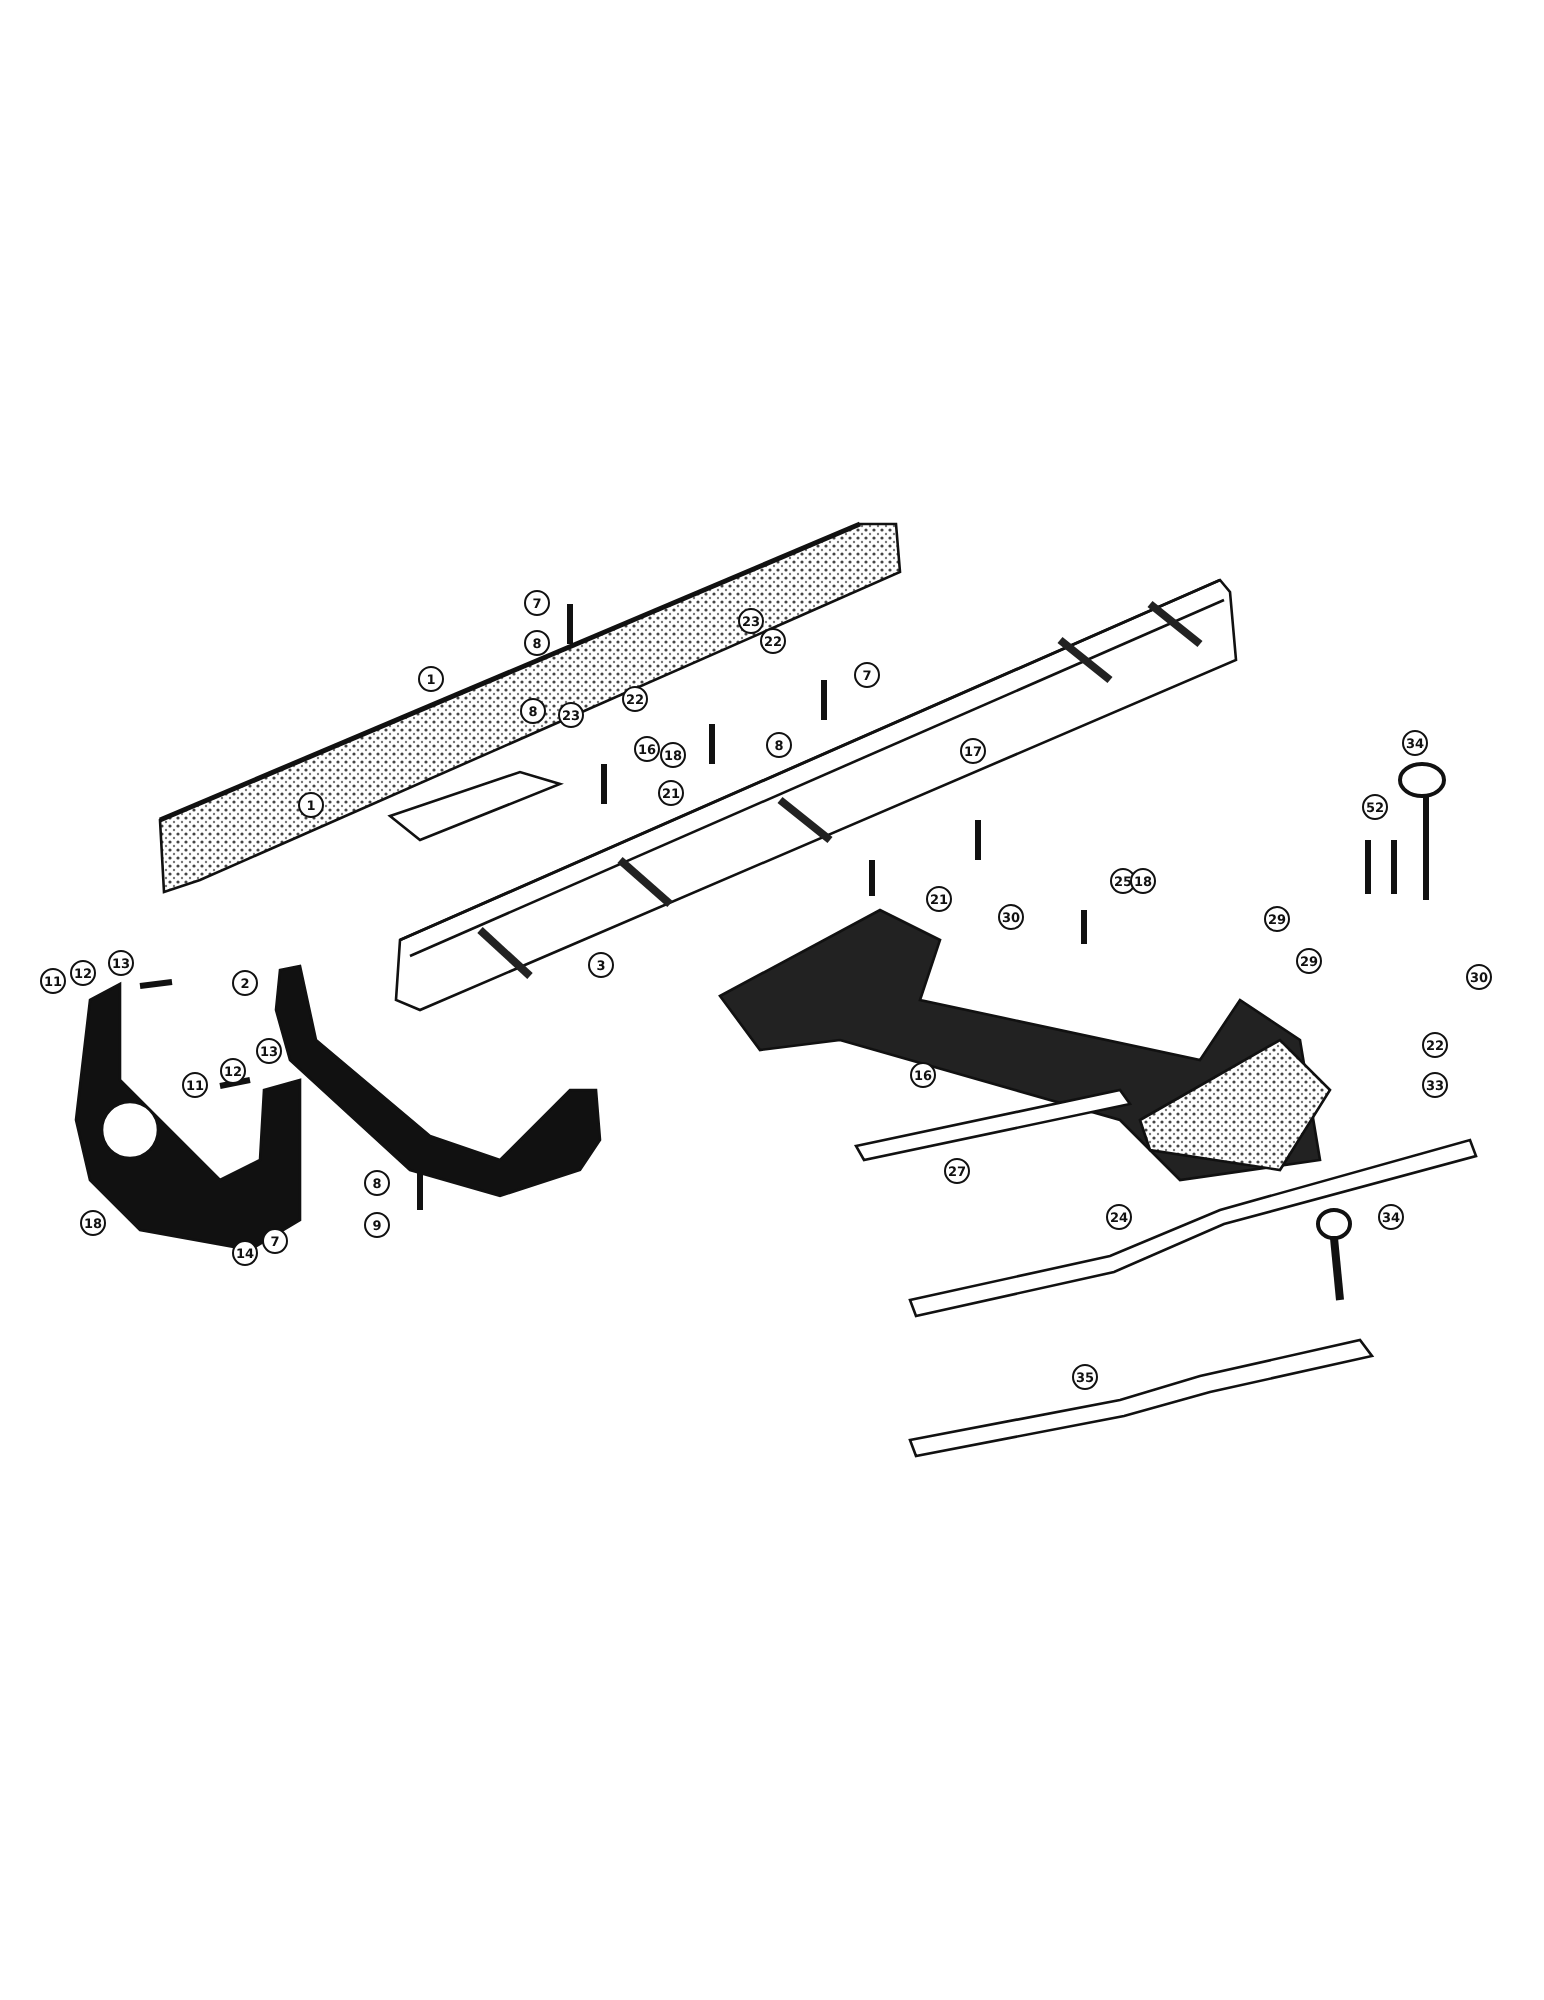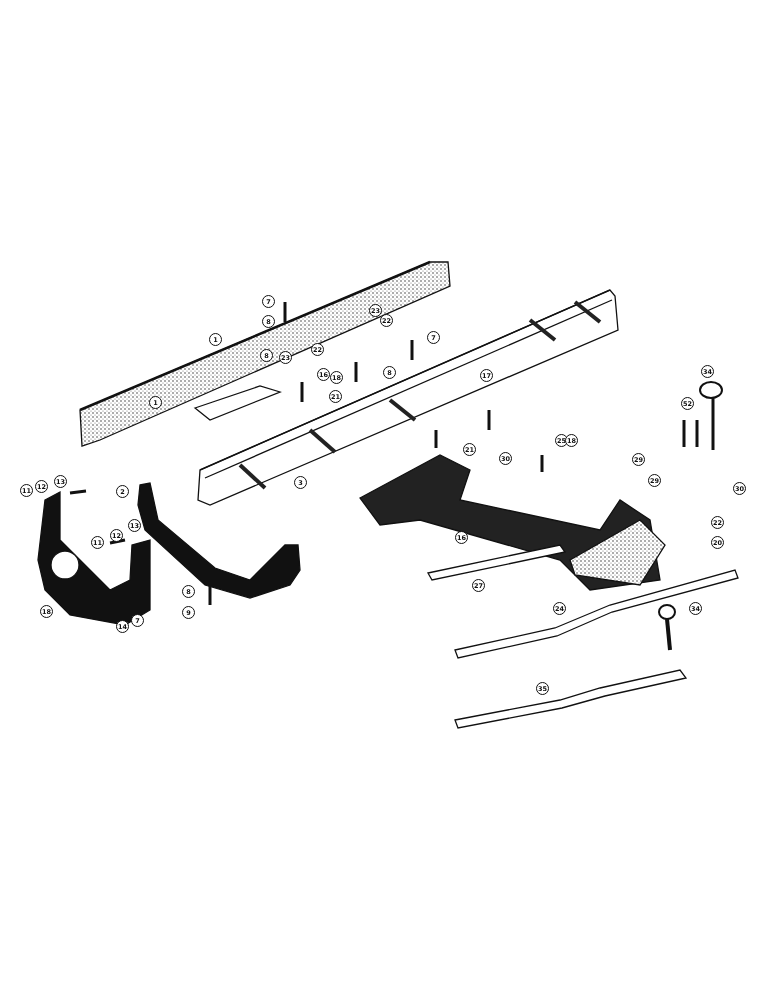--- a/index.html
+++ b/index.html
@@ -119,18 +119,18 @@
   <div class="callout" style="left:455px;top:531px">16</div>
   <div class="callout" style="left:555px;top:434px">25</div>
   <div class="callout" style="left:565px;top:434px">18</div>
   <div class="callout" style="left:499px;top:452px">30</div>
   <div class="callout" style="left:701px;top:365px">34</div>
   <div class="callout" style="left:681px;top:397px">52</div>
   <div class="callout" style="left:632px;top:453px">29</div>
   <div class="callout" style="left:648px;top:474px">29</div>
   <div class="callout" style="left:733px;top:482px">30</div>
   <div class="callout" style="left:711px;top:516px">22</div>
-  <div class="callout" style="left:711px;top:536px">20</div>
+  <div class="callout" style="left:711px;top:536px">33</div>
   <div class="callout" style="left:472px;top:579px">27</div>
   <div class="callout" style="left:553px;top:602px">24</div>
   <div class="callout" style="left:689px;top:602px">34</div>
   <div class="callout" style="left:536px;top:682px">35</div>
 </div>
 
 </body></html>

